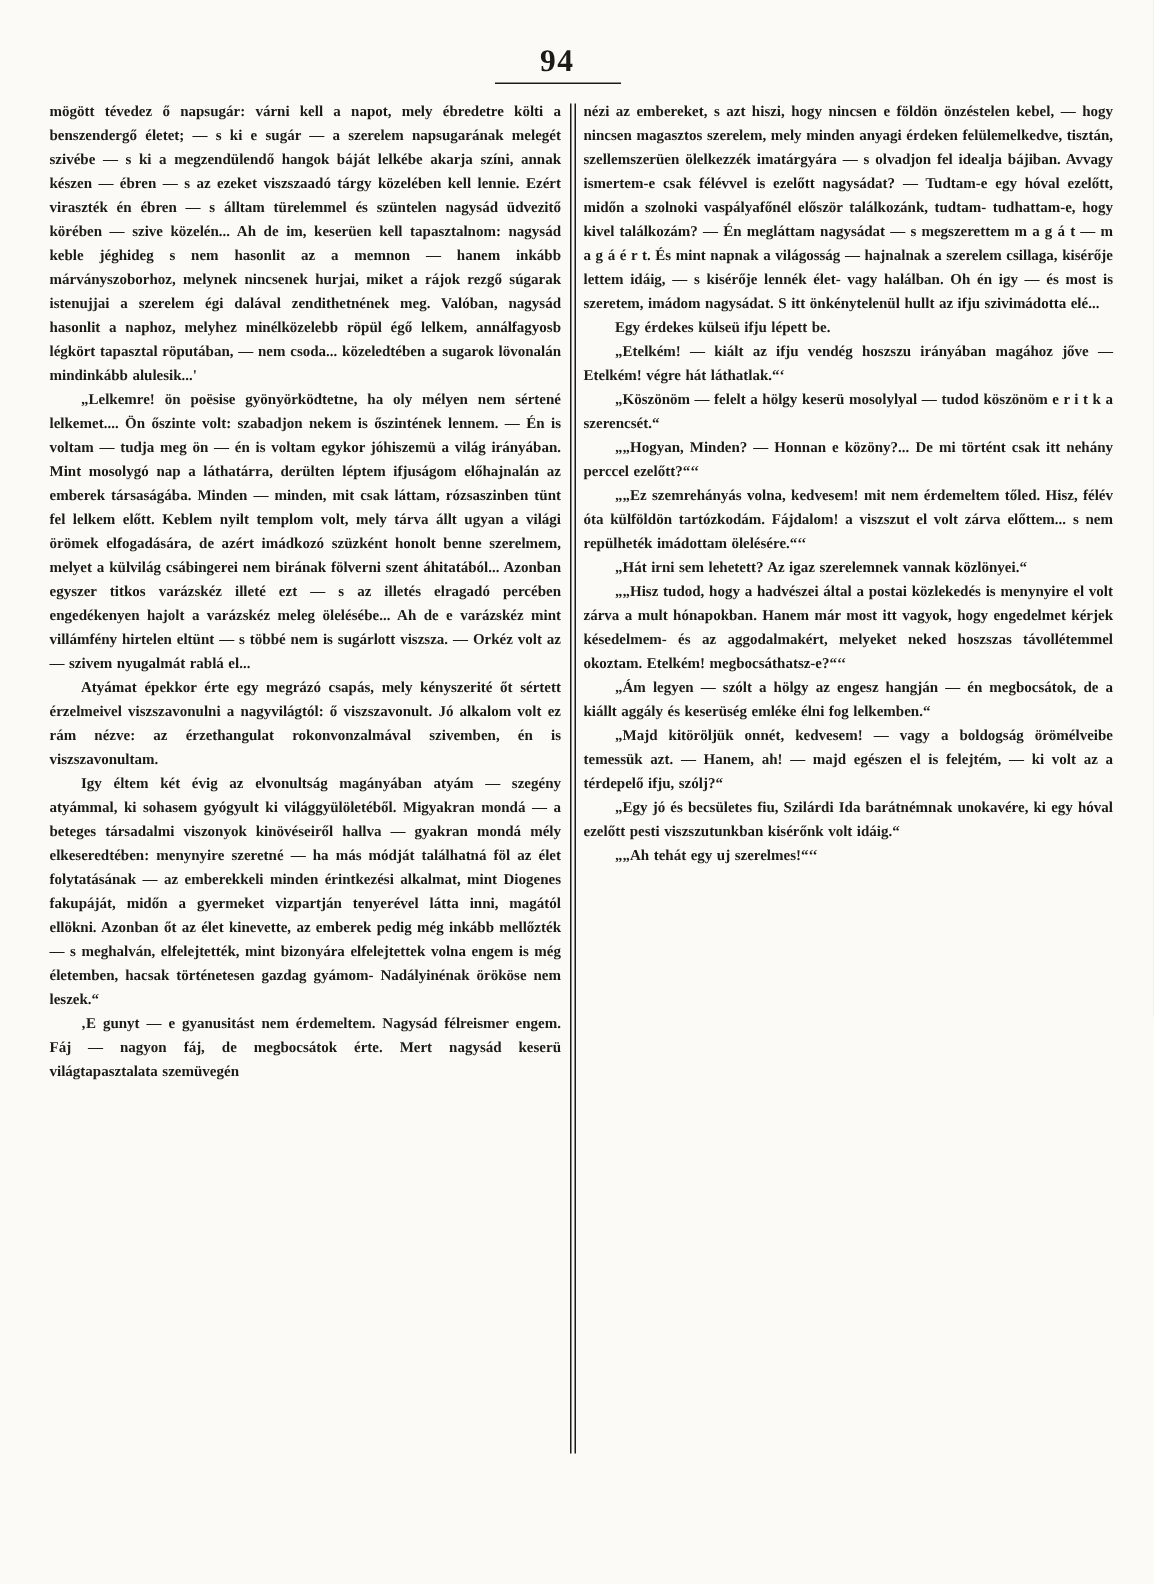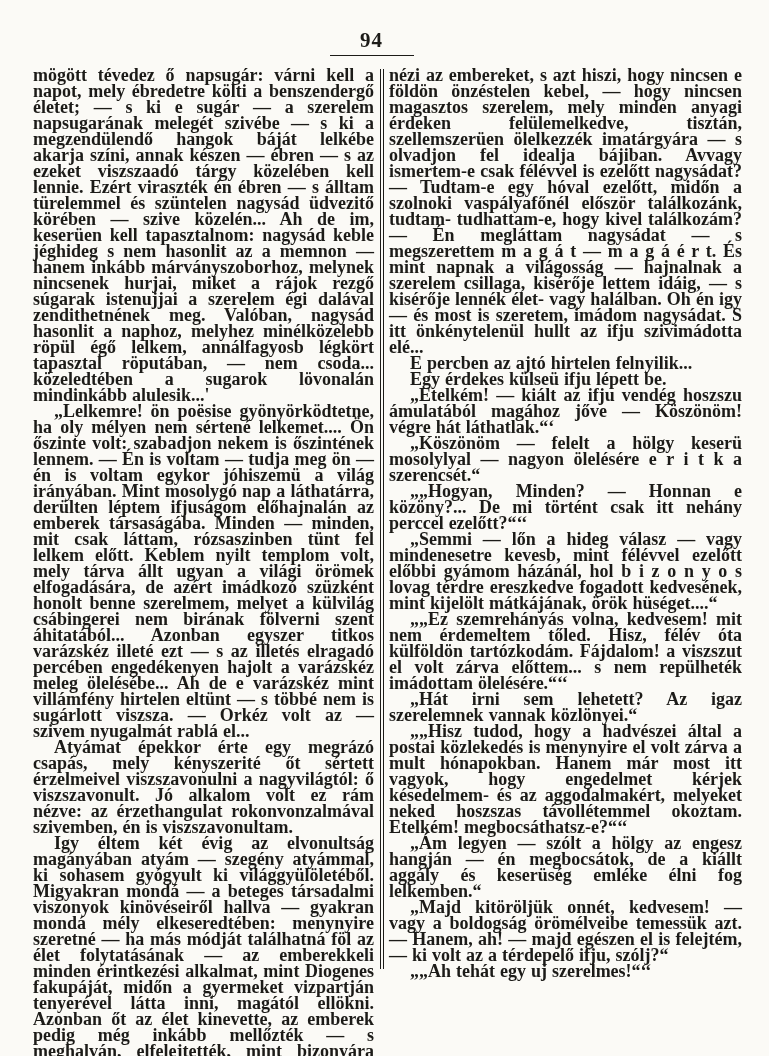--- a/index.html
+++ b/index.html
@@ -47,21 +47,21 @@
   .column-divider {
     width: 2px;
     height: 900px;
     border-left: 1.4px solid #1c1b18;
     border-right: 1.4px solid #1c1b18;
     margin: 2px 5px 0 6px;
     flex: 0 0 auto;
   }
   .column p {
     margin: 0;
-    font-size: 18px;
+    font-size: 10px;
     line-height: 16px;
     font-weight: bold;
     text-align: justify;
     text-indent: 21px;
     word-spacing: 0.5px;
     hyphens: auto;
     -webkit-hyphens: auto;
   }
   .column p.noindent {
     text-indent: 0;
@@ -82,27 +82,26 @@
         <p>„Lelkemre! ön poësise gyönyörködtetne, ha oly mélyen nem sértené lelkemet.... Ön őszinte volt: szabadjon nekem is őszintének lennem. — Én is voltam — tudja meg ön — én is voltam egykor jóhiszemü a világ irányában. Mint mosolygó nap a láthatárra, derülten léptem ifjuságom előhajnalán az emberek társaságába. Minden — minden, mit csak láttam, rózsaszinben tünt fel lelkem előtt. Keblem nyilt templom volt, mely tárva állt ugyan a világi örömek elfogadására, de azért imádkozó szüzként honolt benne szerelmem, melyet a külvilág csábingerei nem birának fölverni szent áhitatából... Azonban egyszer titkos varázskéz illeté ezt — s az illetés elragadó percében engedékenyen hajolt a varázskéz meleg ölelésébe... Ah de e varázskéz mint villámfény hirtelen eltünt — s többé nem is sugárlott viszsza. — Orkéz volt az — szivem nyugalmát rablá el...</p>
         <p>Atyámat épekkor érte egy megrázó csapás, mely kényszerité őt sértett érzelmeivel viszszavonulni a nagyvilágtól: ő viszszavonult. Jó alkalom volt ez rám nézve: az érzethangulat rokonvonzalmával szivemben, én is viszszavonultam.</p>
         <p>Igy éltem két évig az elvonultság magányában atyám — szegény atyámmal, ki sohasem gyógyult ki világgyülöletéből. Migyakran mondá — a beteges társadalmi viszonyok kinövéseiről hallva — gyakran mondá mély elkeseredtében: menynyire szeretné — ha más módját találhatná föl az élet folytatásának — az emberekkeli minden érintkezési alkalmat, mint Diogenes fakupáját, midőn a gyermeket vizpartján tenyerével látta inni, magától ellökni. Azonban őt az élet kinevette, az emberek pedig még inkább mellőzték — s meghalván, elfelejtették, mint bizonyára elfelejtettek volna engem is még életemben, hacsak történetesen gazdag gyámom- Nadályinénak örököse nem leszek.“</p>
         <p>‚E gunyt — e gyanusitást nem érdemeltem. Nagysád félreismer engem. Fáj — nagyon fáj, de megbocsátok érte. Mert nagysád keserü világtapasztalata szemüvegén</p>
       </div>
 
     <div class="column-divider"></div>
 
     <div class="column right">
         <p class="noindent">nézi az embereket, s azt hiszi, hogy nincsen e földön önzéstelen kebel, — hogy nincsen magasztos szerelem, mely minden anyagi érdeken felülemelkedve, tisztán, szellemszerüen ölelkezzék imatárgyára — s olvadjon fel idealja bájiban. Avvagy ismertem-e csak félévvel is ezelőtt nagysádat? — Tudtam-e egy hóval ezelőtt, midőn a szolnoki vaspályafőnél először találkozánk, tudtam- tudhattam-e, hogy kivel találkozám? — Én megláttam nagysádat — s megszerettem m a g á t — m a g á é r t. És mint napnak a világosság — hajnalnak a szerelem csillaga, kisérője lettem idáig, — s kisérője lennék élet- vagy halálban. Oh én igy — és most is szeretem, imádom nagysádat. S itt önkénytelenül hullt az ifju szivimádotta elé...</p>
-        <p>E percben az ajtó hirtelen felnyilik...</p>
         <p>Egy érdekes külseü ifju lépett be.</p>
-        <p>„Etelkém! — kiált az ifju vendég hoszszu ámulatából magához jőve — Köszönöm! végre hát láthatlak.“‘</p>
-        <p>„Köszönöm — felelt a hölgy keserü mosolylyal — nagyon ölelésére e r i t k a szerencsét.“</p>
+        <p>„Etelkém! — kiált az ifju vendég hoszszu irányában magához jőve — Etelkém! végre hát láthatlak.“‘</p>
+        <p>„Köszönöm — felelt a hölgy keserü mosolylyal — tudod köszönöm e r i t k a szerencsét.“</p>
         <p>„„Hogyan, Minden? — Honnan e közöny?... De mi történt csak itt nehány perccel ezelőtt?“‘‘</p>
-        <p>„Semmi — lőn a hideg válasz — vagy mindenesetre kevesb, mint félévvel ezelőtt előbbi gyámom házánál, hol b i z o n y o s lovag térdre ereszkedve fogadott kedvesének, mint kijelölt mátkájának, örök hüséget....“</p>
         <p>„„Ez szemrehányás volna, kedvesem! mit nem érdemeltem tőled. Hisz, félév óta külföldön tartózkodám. Fájdalom! a viszszut el volt zárva előttem... s nem repülheték imádottam ölelésére.“‘‘</p>
         <p>„Hát irni sem lehetett? Az igaz szerelemnek vannak közlönyei.“</p>
         <p>„„Hisz tudod, hogy a hadvészei által a postai közlekedés is menynyire el volt zárva a mult hónapokban. Hanem már most itt vagyok, hogy engedelmet kérjek késedelmem- és az aggodalmakért, melyeket neked hoszszas távollétemmel okoztam. Etelkém! megbocsáthatsz-e?“‘‘</p>
         <p>„Ám legyen — szólt a hölgy az engesz hangján — én megbocsátok, de a kiállt aggály és keserüség emléke élni fog lelkemben.“</p>
         <p>„Majd kitöröljük onnét, kedvesem! — vagy a boldogság örömélveibe temessük azt. — Hanem, ah! — majd egészen el is felejtém, — ki volt az a térdepelő ifju, szólj?“</p>
+        <p>„Egy jó és becsületes fiu, Szilárdi Ida barátnémnak unokavére, ki egy hóval ezelőtt pesti viszszutunkban kisérőnk volt idáig.“</p>
         <p>„„Ah tehát egy uj szerelmes!“‘‘</p>
       </div>
   </div>
 </div>
 
 </body></html>

